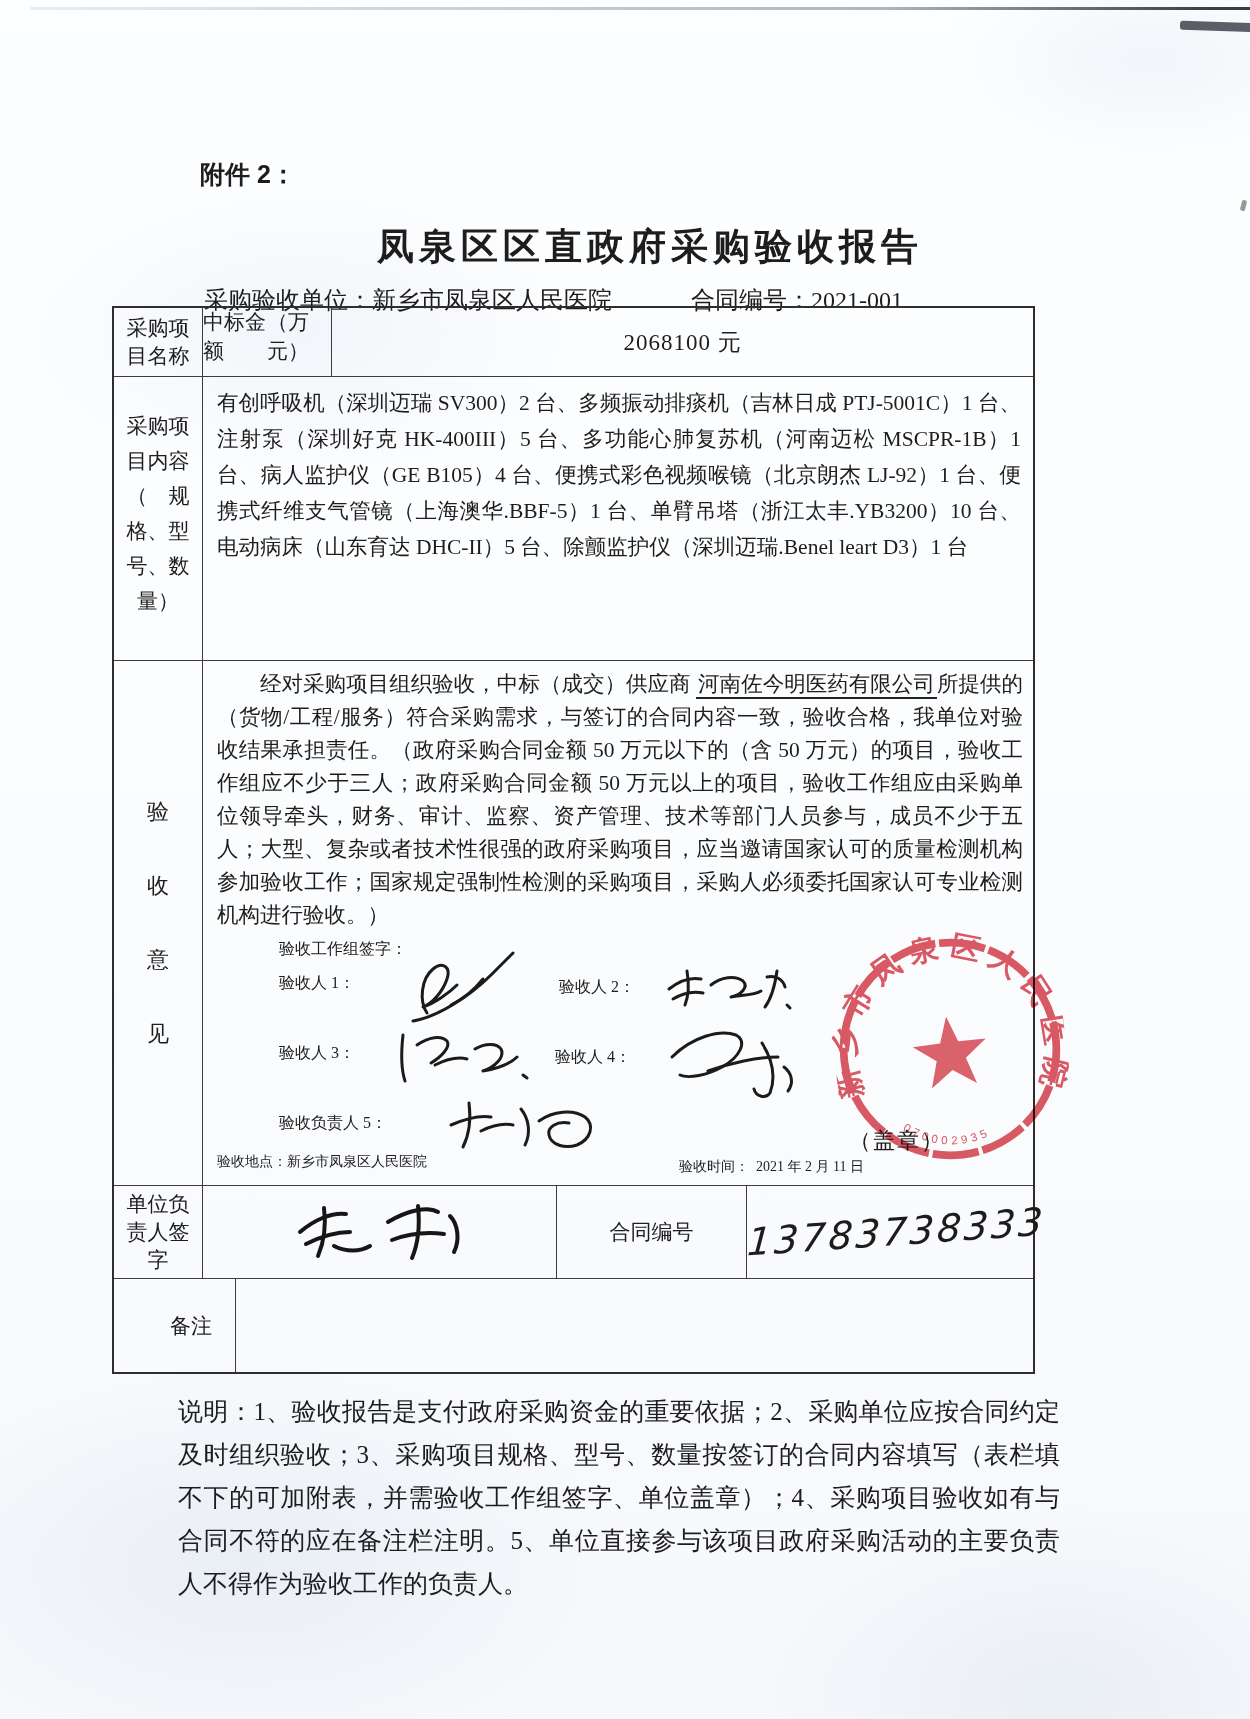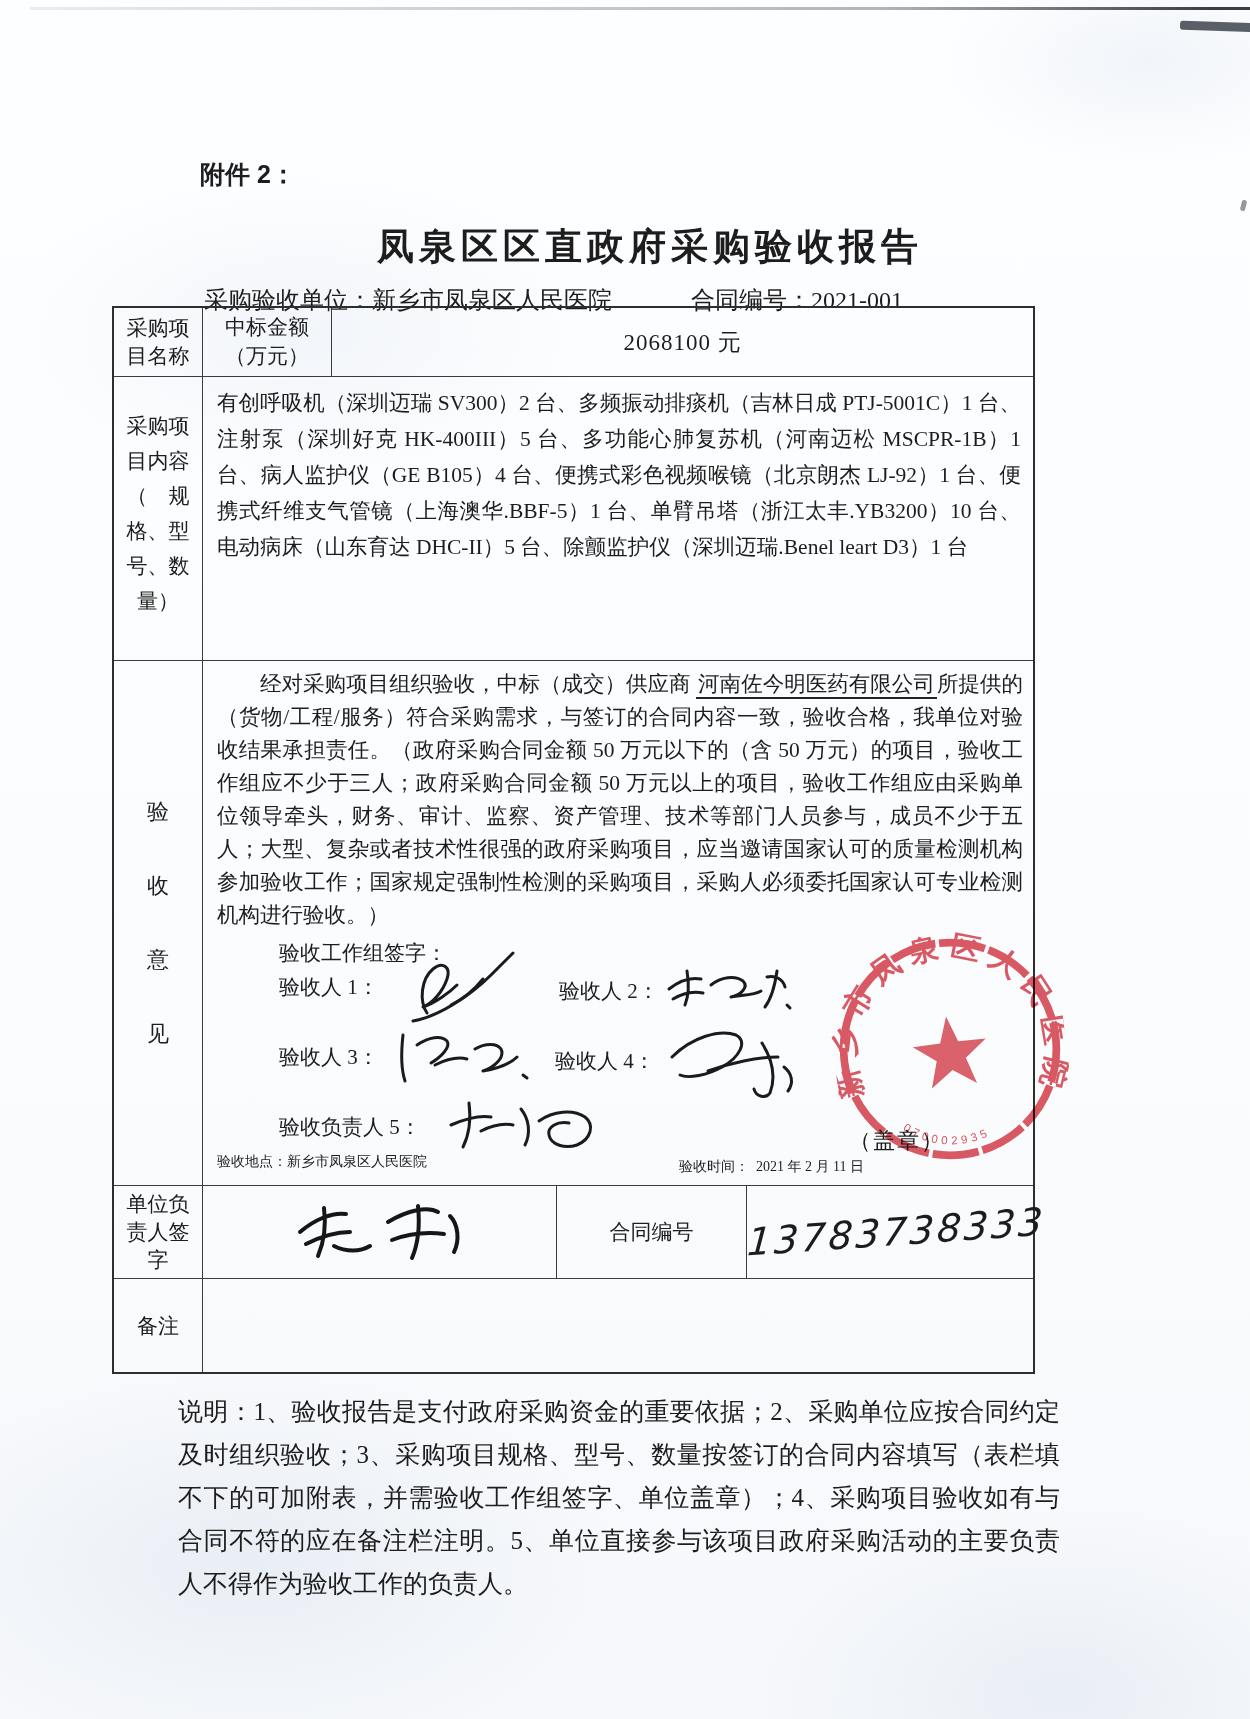--- a/index.html
+++ b/index.html
@@ -27,37 +27,37 @@
 
   .tbl { position:absolute; left:112px; top:306px; width:923px;
          border:2.5px solid #2e2e2e; font-size:21px; }
   .row { display:flex; border-top:1.8px solid #3c3c3c; }
   .row:first-child { border-top:none; }
   .cell { border-left:1.8px solid #3c3c3c; position:relative; }
   .cell:first-child { border-left:none; }
   .lblcell { display:flex; flex-direction:column; align-items:center; justify-content:center;
              text-align:center; line-height:28px; width:88px; flex:none; }
   .r1 { height:68px; }  .r2 { height:284px; }  .r3 { height:525px; }
-  .r4 { height:93px; }  .r5 { height:94px; }
+  .r4 { height:93px; }  .r5 { height:94px;padding-left:33px; }
   .r1-name { width:531px; flex:none; display:flex; align-items:center; justify-content:center; text-align:center; }
-  .r1-amtlab { width:129px; flex:none; display:flex; flex-direction:column; align-items:center; justify-content:center; line-height:29px; }
+  .r1-amtlab { width:129px; flex:none; display:flex; flex-direction:row; justify-content:center; line-height:29px; }
   .grow { flex:1; }
   .center { display:flex; align-items:center; justify-content:center; }
   .r1-amt { font-size:23px; letter-spacing:1px; }
 
   .r2-lbl { line-height:35px; padding-top:32px; justify-content:flex-start; }
   .r2-content { padding:8px 12px 0 14px; line-height:36px; font-size:21.5px; text-align:justify; }
 
   .op-lbl { gap:46px; font-size:22px; }
   .op-cell { overflow:visible; }
   .op-par { margin:7px 10px 0 14px; line-height:33px; font-size:21.5px; text-indent:2em; text-align:justify; }
   .supplier { text-decoration:none; border-bottom:2px solid #222; padding:0 2px 1px 2px; }
   .b { font-weight:normal; }
   .abs { position:absolute; }
-  .slabel { font-size:21px; white-space:nowrap; }
+  .slabel { font-size:16px; white-space:nowrap; }
   .sig path { stroke:#1b1b1b; stroke-width:3; fill:none; stroke-linecap:round; stroke-linejoin:round; }
   .sig-head path { stroke:#161616; stroke-width:4; fill:none; stroke-linecap:round; stroke-linejoin:round; }
 
   .stamp { position:absolute; left:631px; top:272px; width:232px; height:232px;
            opacity:.88; mix-blend-mode:multiply; transform:rotate(-7deg); z-index:3; }
   .stamp-caption { position:absolute; left:646px; top:465px; font-size:22px; letter-spacing:2px; z-index:2; }
   .placetime { font-size:14px; z-index:2; }
 
   .r4-sigcell { width:354px; flex:none; }
   .r4-phonelab { width:190px; flex:none; }

